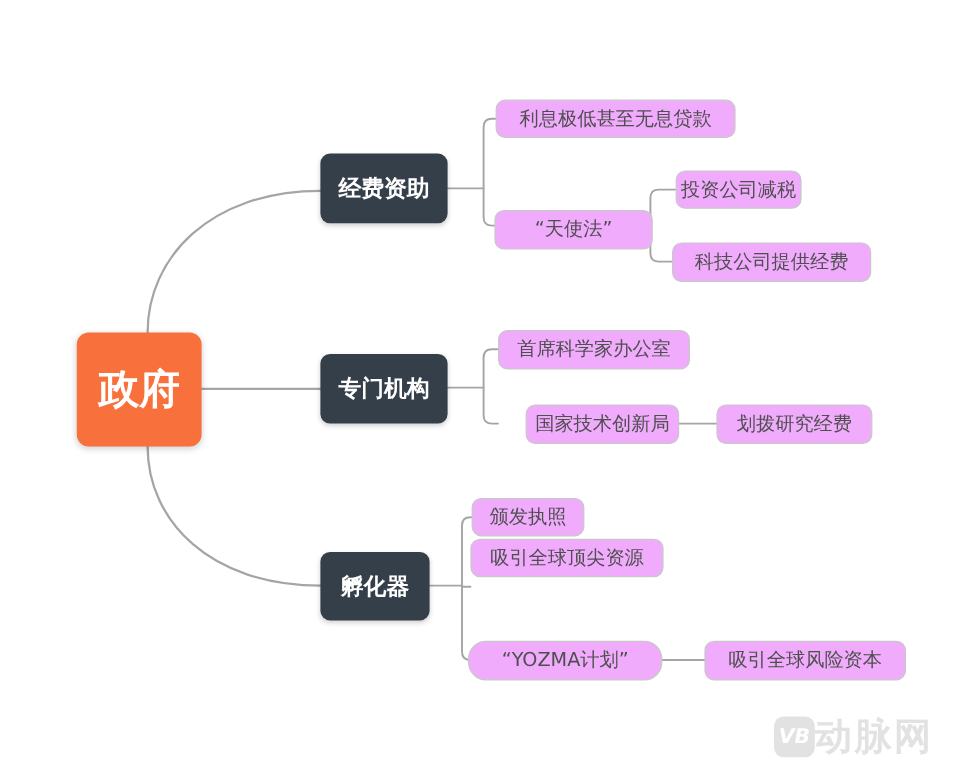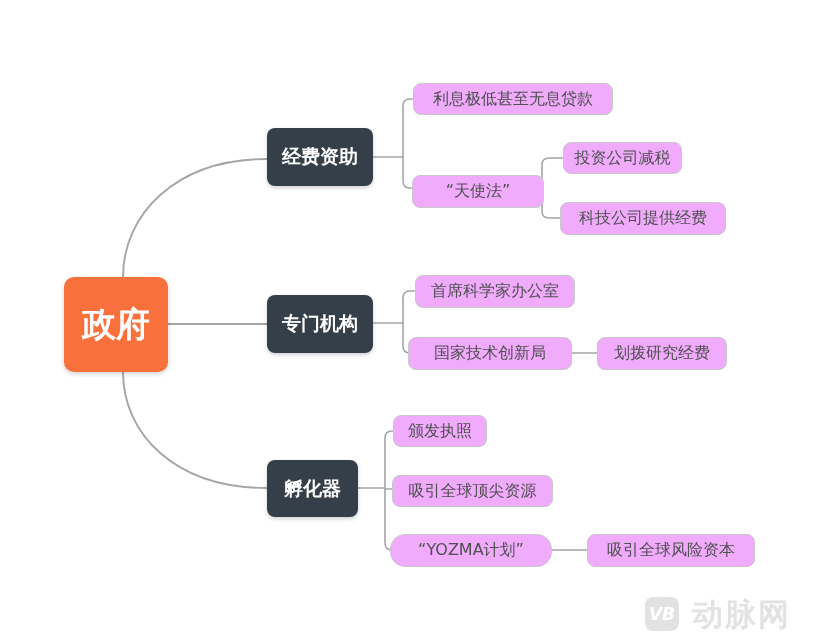--- a/index.html
+++ b/index.html
@@ -39,32 +39,32 @@
     color:var(--leaf-text,#4F4F4F);
     font-size:16px;
   }
   
   #n-root{left:64px;top:277px;width:104px;height:95px;}
   #n-b0{left:267px;top:128px;width:106px;height:58px;}
   #n-b1{left:267px;top:295px;width:106px;height:58px;}
   #n-b2{left:267px;top:460px;width:91px;height:57px;}
   #n-l00{left:413px;top:83px;width:200px;height:32px;}
   #n-l01{left:412px;top:175px;width:132px;height:33px;}
-  #n-l010{left:563px;top:142px;width:119px;height:32px;}
+  #n-l010{left:563px;top:142px;width:105px;height:32px;}
   #n-l011{left:560px;top:202px;width:166px;height:33px;}
   #n-l10{left:415px;top:275px;width:160px;height:33px;}
-  #n-l11{left:408px;top:337px;width:164px;height:33px;}
+  #n-l11{left:438px;top:337px;width:128px;height:33px;}
   #n-l110{left:597px;top:337px;width:130px;height:33px;}
   #n-l20{left:393px;top:415px;width:94px;height:32px;}
-  #n-l21{left:392px;top:475px;width:161px;height:32px;}
+  #n-l21{left:392px;top:449px;width:161px;height:32px;}
   #n-l22{left:390px;top:534px;width:162px;height:33px;border-radius:15px;}
   #n-l220{left:587px;top:534px;width:168px;height:33px;}
   .watermark{
     position:absolute;left:645px;top:597px;
-    display:flex;align-items:center;gap:13px;
+    display:flex;align-items:center;gap:0;
     user-select:none;
   }
   .wm-badge{
     width:34px;height:34px;border-radius:8px;
     background:var(--watermark,#E2E2E2);
     color:#fff;
     display:flex;align-items:center;justify-content:center;
     font-size:17px;font-weight:bold;font-style:italic;
   }
   .wm-text{

